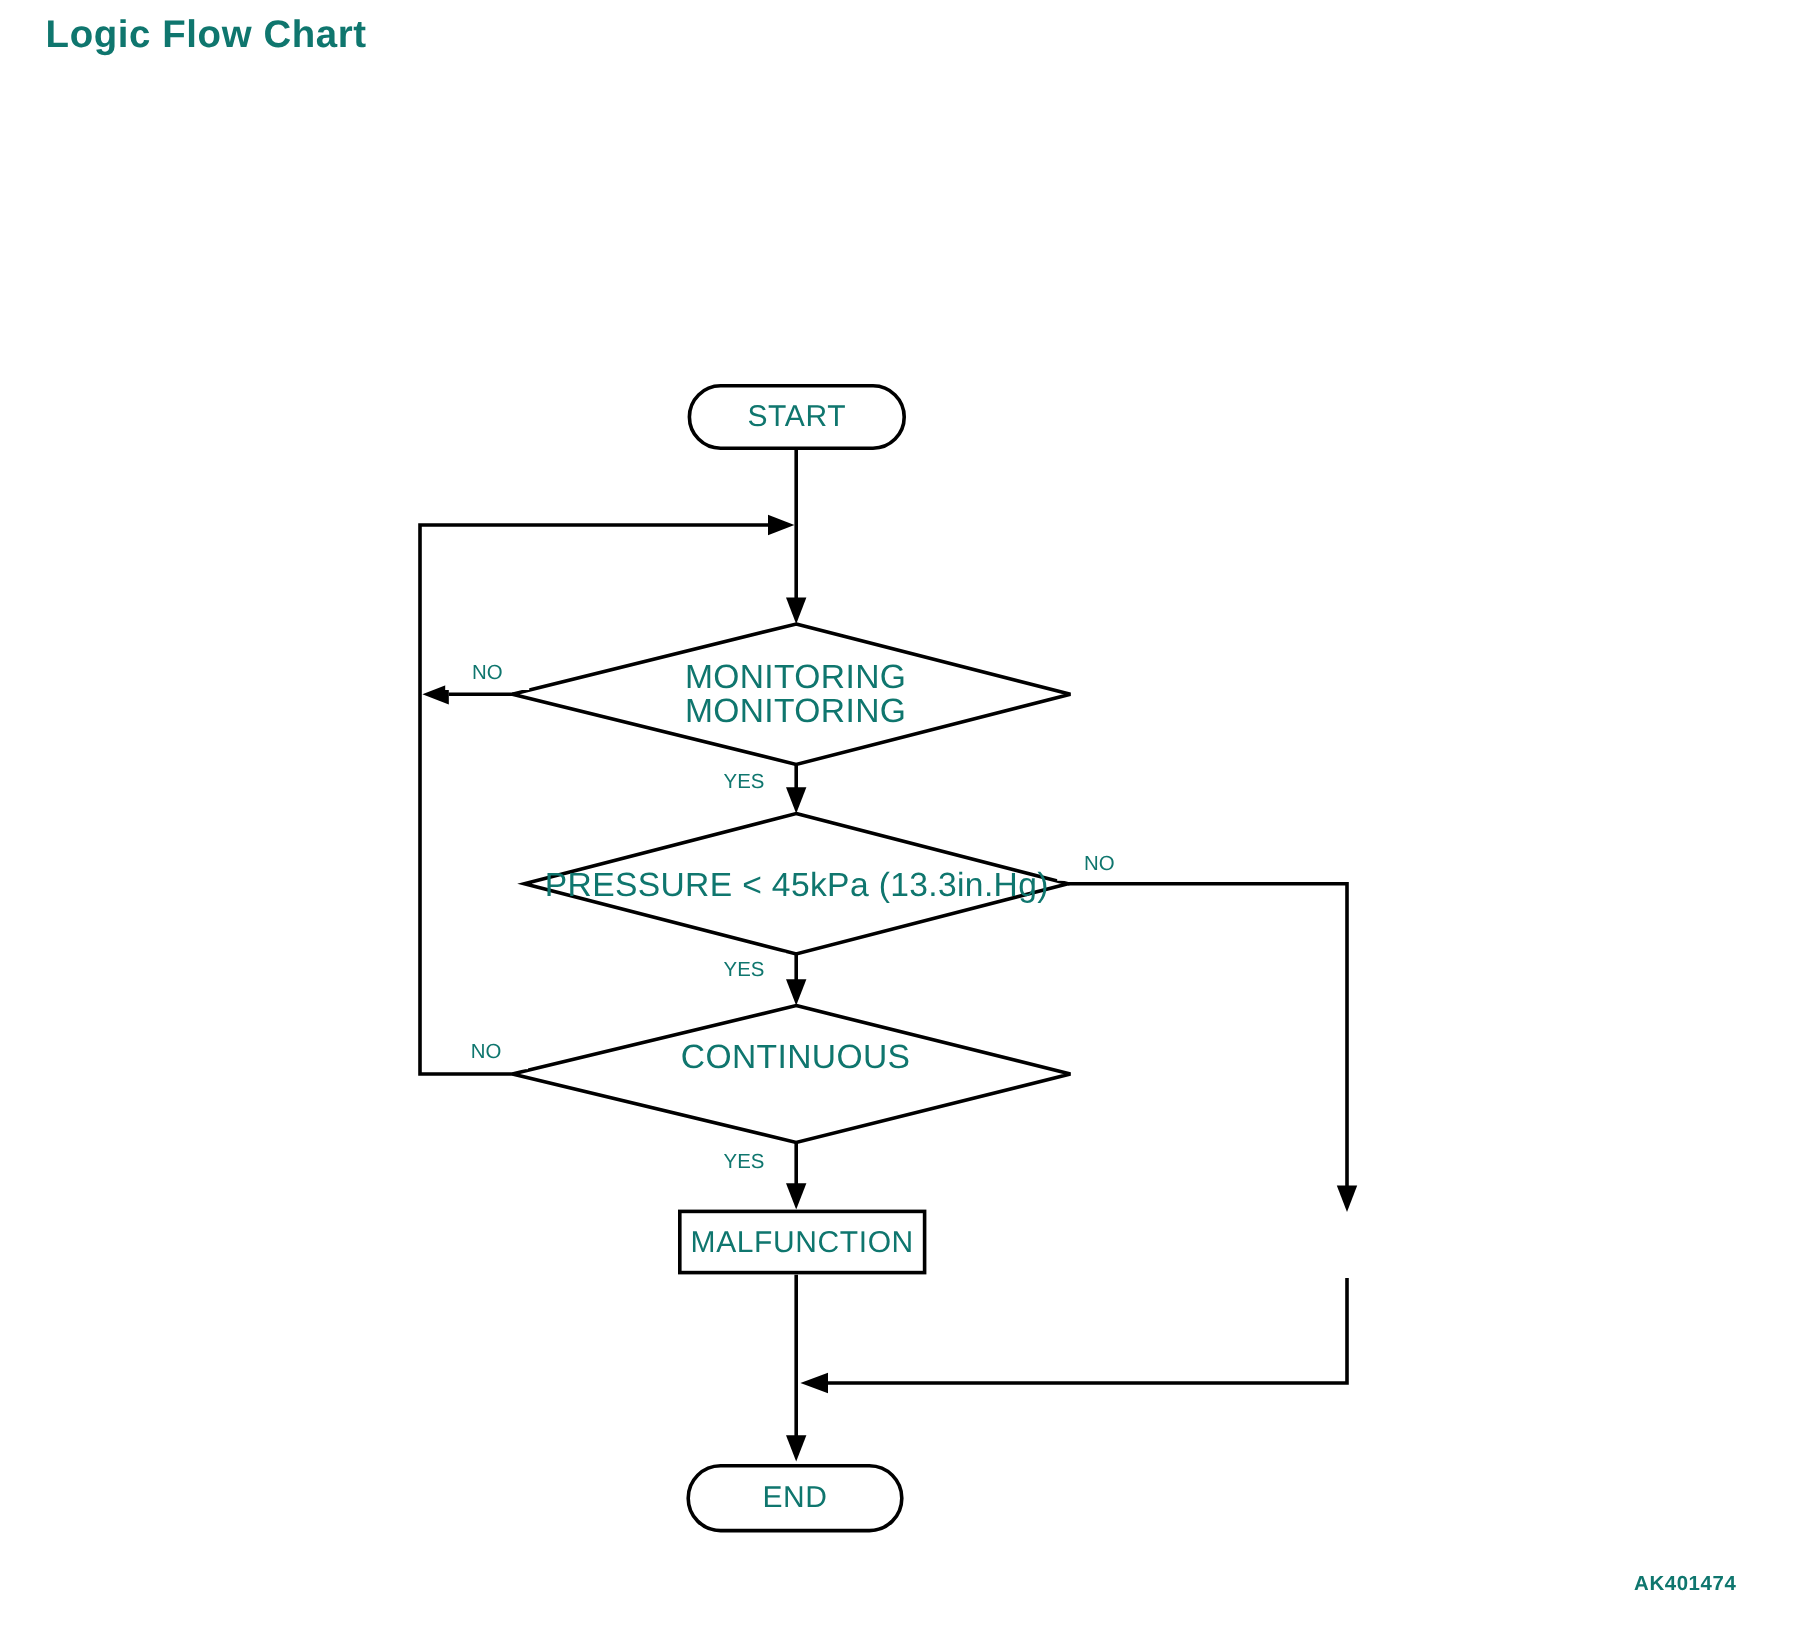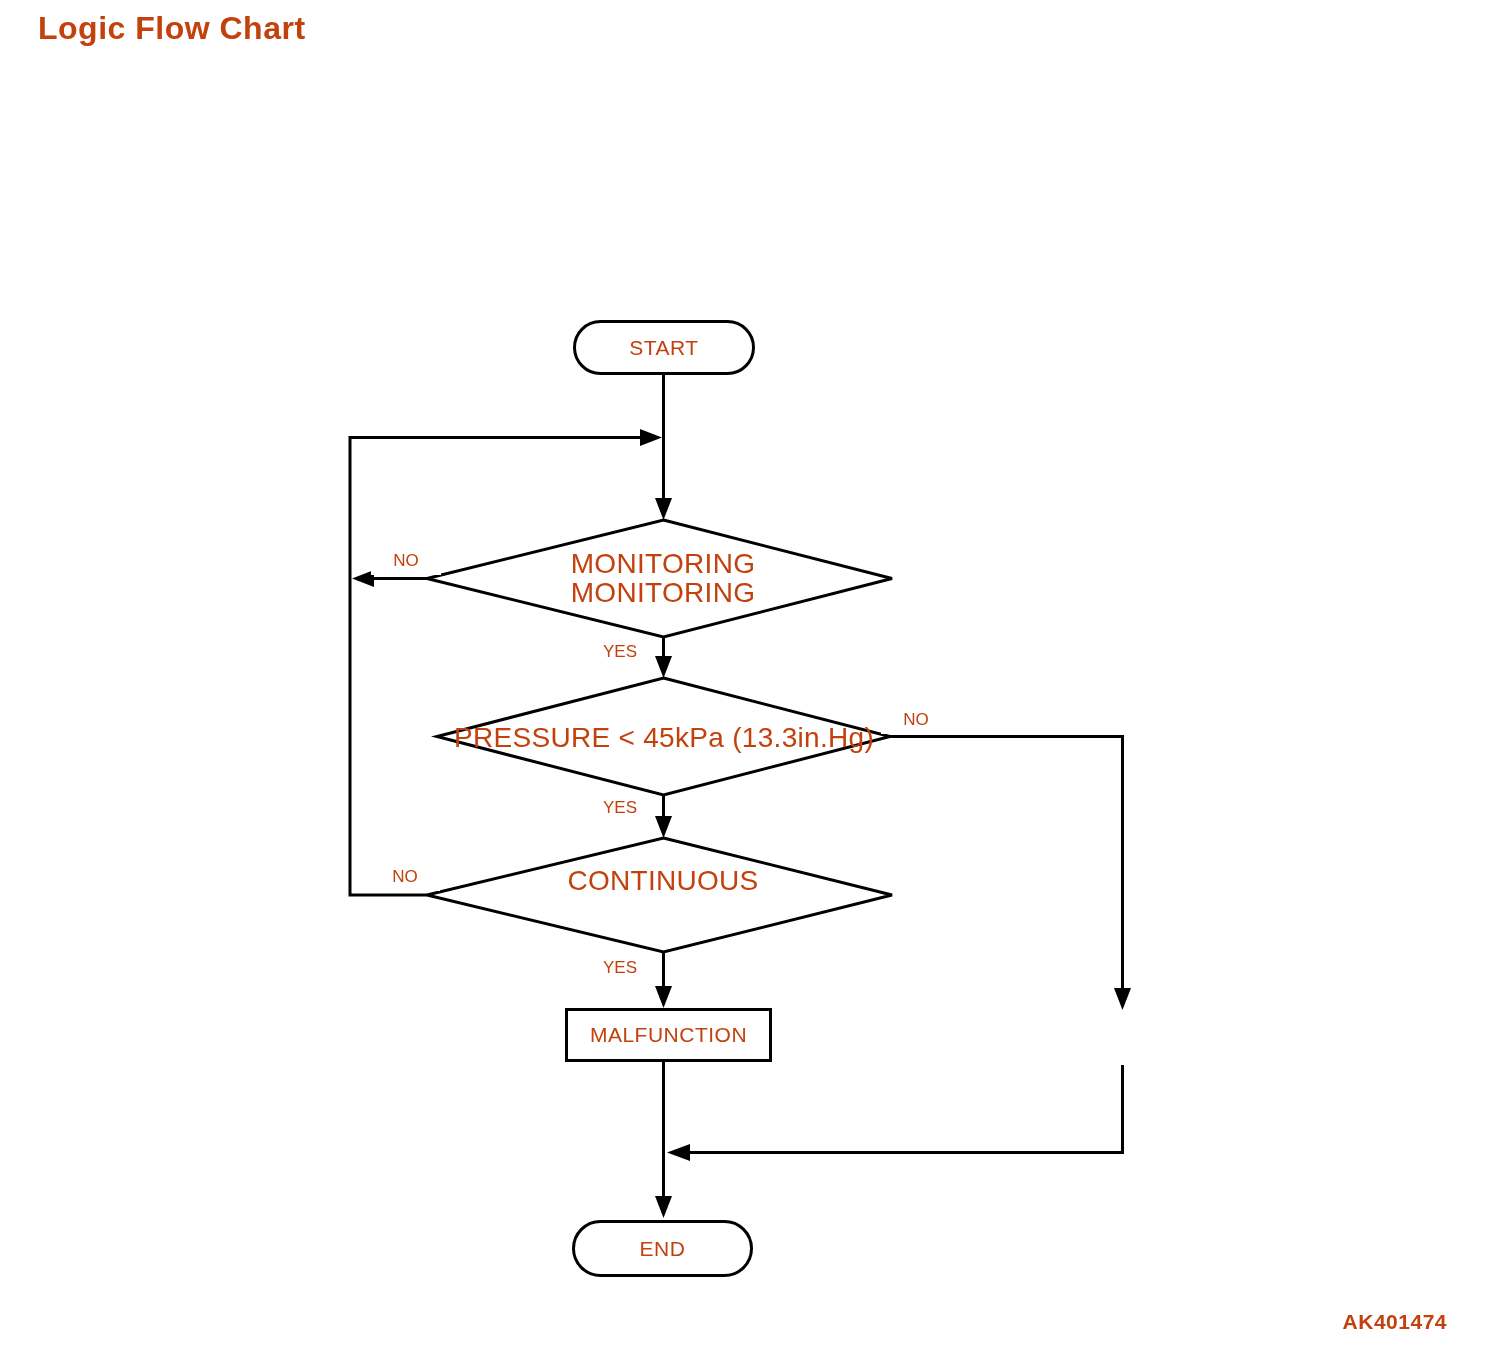--- a/index.html
+++ b/index.html
@@ -6,21 +6,21 @@
     margin: 0;
     padding: 0;
     background: #ffffff;
   }
   .page {
     position: relative;
     width: 1504px;
     height: 1368px;
     background: #ffffff;
     font-family: "Liberation Sans", sans-serif;
-    color: #c2410c;
+    color: #0f766e;
     overflow: hidden;
   }
   .page-title {
     position: absolute;
     left: 38px;
     top: 10px;
     font-size: 32px;
     font-weight: bold;
     letter-spacing: 0.5px;
   }
@@ -32,21 +32,21 @@
     height: 1368px;
   }
   .node {
     position: absolute;
     box-sizing: border-box;
     border: 3px solid #000000;
     background: #ffffff;
     display: flex;
     align-items: center;
     justify-content: center;
-    font-size: 21px;
+    font-size: 25px;
     letter-spacing: 0.5px;
     white-space: nowrap;
   }
   .terminal {
     border-radius: 29px;
   }
   .decision-label {
     position: absolute;
     text-align: center;
     font-size: 28px;
@@ -60,21 +60,21 @@
     display: flex;
     align-items: center;
     justify-content: center;
     font-size: 17px;
     background: #ffffff;
   }
   .figure-code {
     position: absolute;
     right: 57px;
     top: 1310px;
-    font-size: 21px;
+    font-size: 17px;
     font-weight: bold;
     letter-spacing: 0.5px;
   }
 </style>
 </head>
 <body>
 
 <div class="page">
 
   <div class="page-title">Logic Flow Chart</div>

